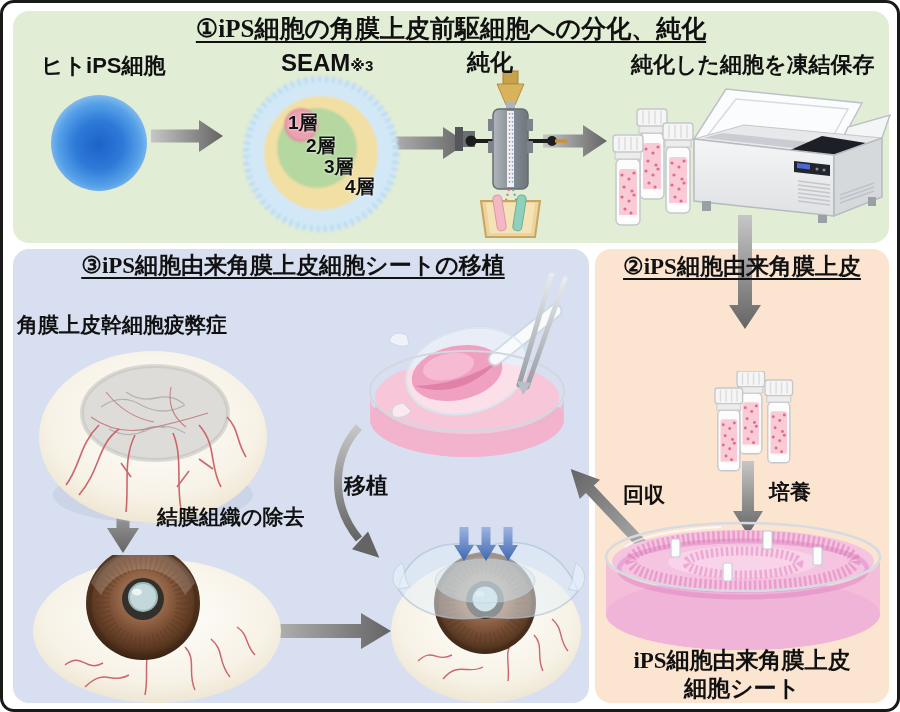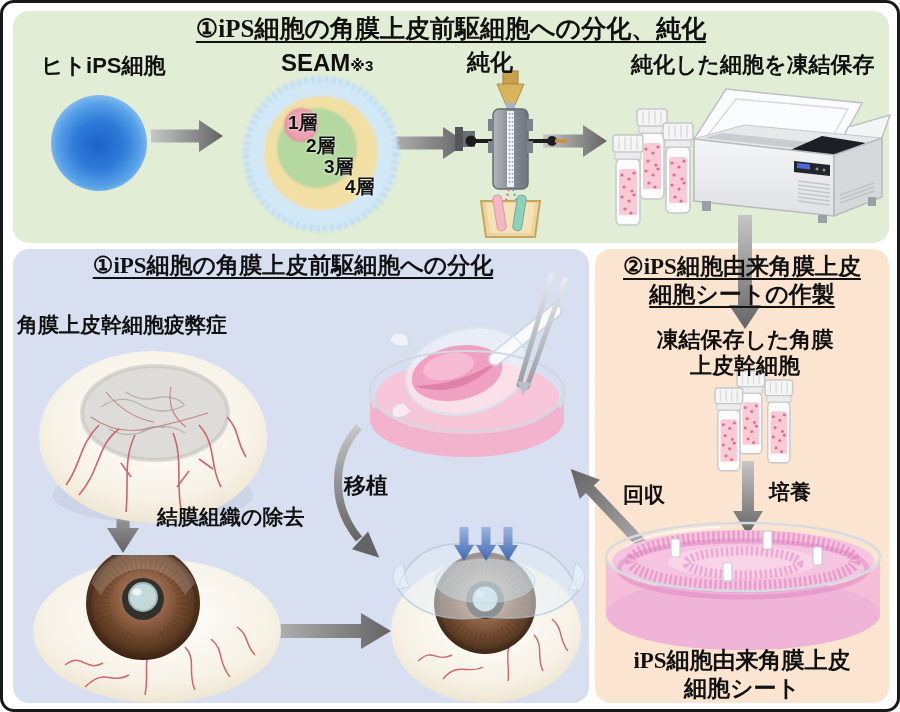--- a/index.html
+++ b/index.html
@@ -204,27 +204,22 @@
         <line x1="154" y1="126" x2="188" y2="114"></line>
         <line x1="154" y1="130" x2="188" y2="118"></line>
     </g>
     <rect x="16" y="128" width="9" height="10" fill="#9aa0a5"></rect>
     <rect x="132" y="142" width="9" height="8" fill="#9aa0a5"></rect>
     <rect x="182" y="124" width="8" height="9" fill="#9aa0a5"></rect>
   </svg>
 
   <div class="lbl serif ctr" style="left:592px; top:250px; width:294px; font-size:23px; line-height:1.2;">
     <span class="u">②iPS細胞由来角膜上皮</span><br>
-    <span class="u">細胞シートの作製</span>
   </div>
 
-  <div class="lbl ctr" style="left:592px; top:324px; width:300px; font-size:22px; line-height:1.18;">
-    <span>凍結保存した角膜</span><br>
-    <span>上皮幹細胞</span>
-  </div>
 
   <svg class="ill" style="left:710px; top:368px;" width="95" height="112" viewBox="0 0 95 112">
     <defs>
       <g id="vialB">
         <rect x="3" y="24" width="24" height="66" rx="5" fill="#fcfcfc" stroke="#c5c8cb" stroke-width="1.5"></rect>
         <rect x="6" y="34" width="18" height="48" rx="3" fill="#f8cbd7"></rect>
         <g fill="#e26a88">
           <circle cx="9" cy="40" r="1.6"></circle>
             <circle cx="16" cy="44" r="1.6"></circle>
             <circle cx="21" cy="38" r="1.6"></circle>
@@ -271,21 +266,21 @@
     </g>
     <ellipse cx="142" cy="38" rx="137" ry="34" fill="none" stroke="#d6dbe1" stroke-width="2.5"></ellipse>
     <path d="M24,28 A130,28 0 0 1 120,8" fill="none" stroke="#ffffff" stroke-width="2" opacity="0.7"></path>
   </svg>
 
   <div class="lbl serif ctr" style="left:592px; top:644px; width:294px; font-size:23px; line-height:1.2;text-align:center;">
     <span>iPS細胞由来角膜上皮</span><br>
     <span>細胞シート</span>
   </div>
 
-  <div class="lbl serif u ctr" style="left:10px; top:250px; width:560px; font-size:23px;">①iPS細胞の角膜上皮前駆細胞への分化</div>
+  <div class="lbl serif u ctr" style="left:10px; top:250px; width:560px; font-size:23px;">③iPS細胞由来角膜上皮細胞シートの移植</div>
 
   <div class="lbl" style="left:14px; top:310px; font-size:21px;">角膜上皮幹細胞疲弊症</div>
 
   <svg class="ill" style="left:28px; top:334px;" width="245" height="200" viewBox="0 0 245 200">
     <radialGradient id="sc1" cx="50%" cy="40%" r="65%">
       <stop offset="0" stop-color="#ffffff"></stop>
         <stop offset="0.7" stop-color="#f7f2e6"></stop>
         <stop offset="1" stop-color="#ece2cd"></stop>
     </radialGradient>
     <ellipse cx="122" cy="158" rx="100" ry="28" fill="#aab4cc" opacity="0.25"></ellipse>

